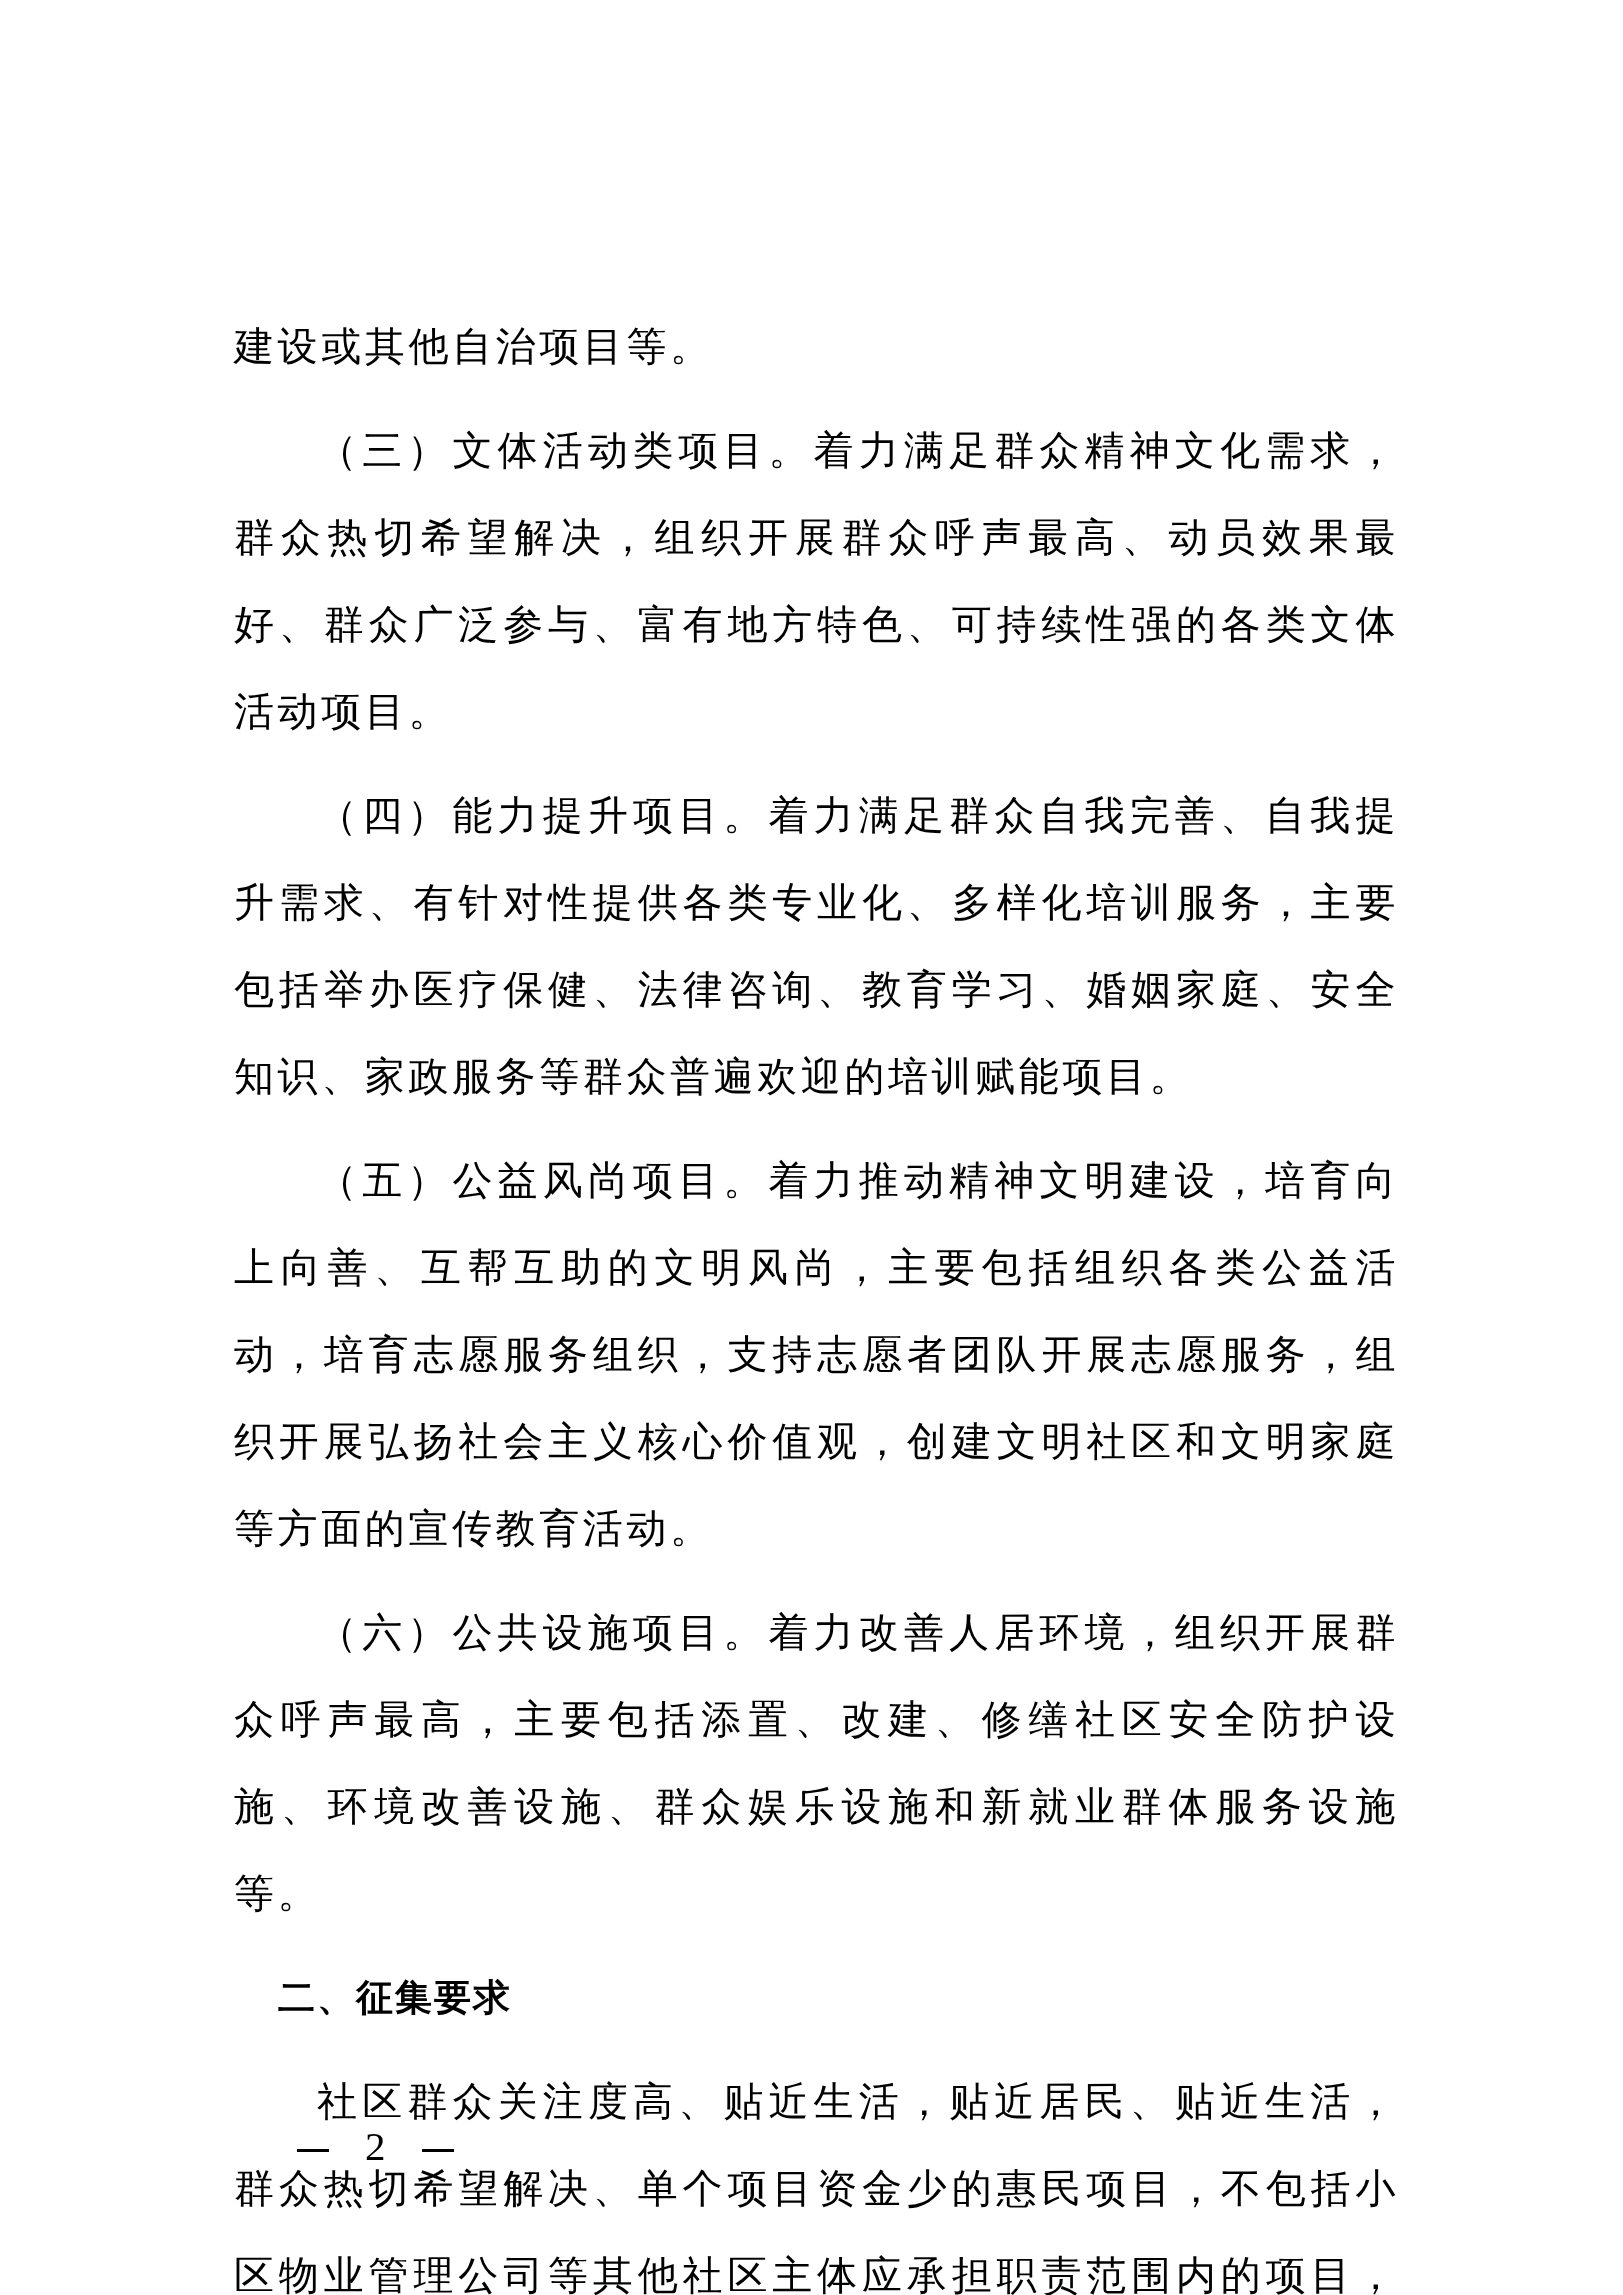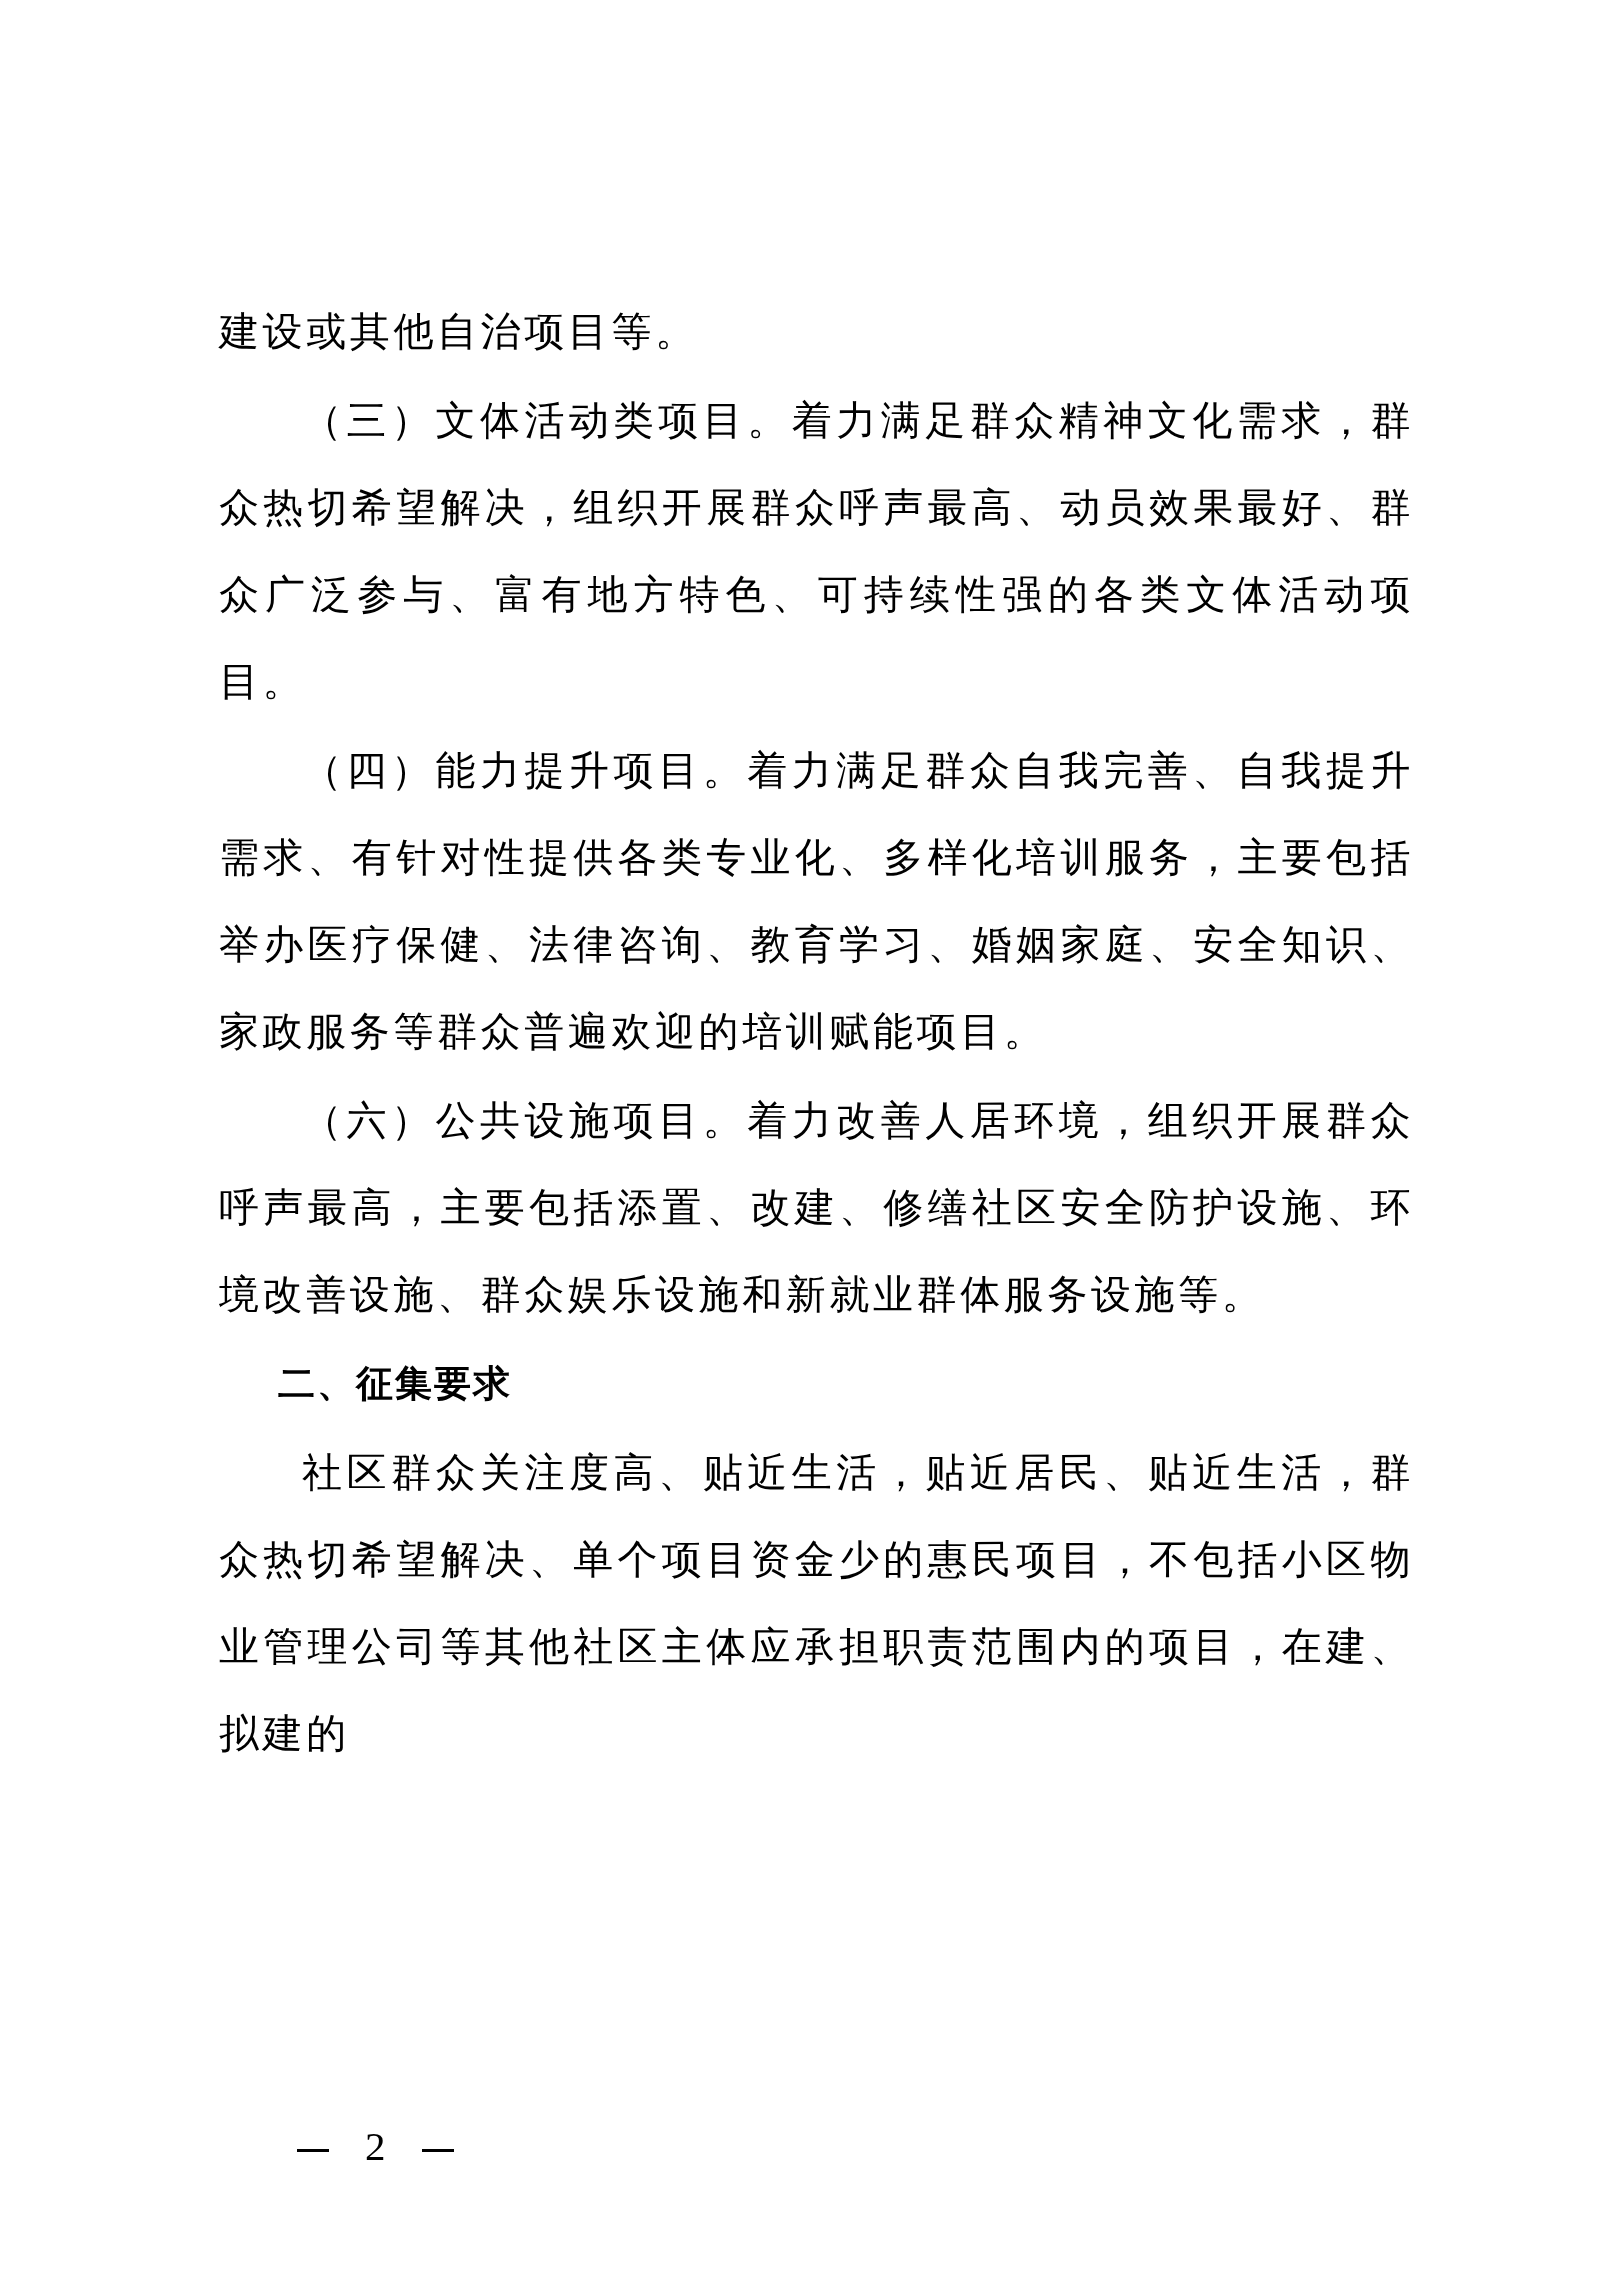--- a/index.html
+++ b/index.html
@@ -1,35 +1,36 @@
 <!DOCTYPE html>
 <html style="font-size:8.2px"><head>
 <meta charset="utf-8">
 <style>
   html, body { margin:0; padding:0; background:#ffffff; }
   body { width:1623px; height:2295px; position:relative; overflow:hidden;
          font-family: "DejaVu Serif", "Liberation Serif", serif; color:#000; }
   .page { position:absolute; left:217px; top:286px; width:1199px; }
-  .para { font-size:40px; line-height:87px; margin:2px; text-align:justify;
+  .para { font-size:40px; line-height:87px; margin:17px; text-align:justify;
           text-align-last:left; letter-spacing:3.6px; }
   .indent { text-indent:83px; }
   .heading { font-family:"DejaVu Sans","Liberation Sans",sans-serif; font-weight:bold;
              font-size:37px; line-height:87px; margin:0; padding-left:61px; letter-spacing:2px; }
   .footer { position:absolute; left:261px; top:2122px; font-size:41px;
             font-family:"Liberation Serif", serif; letter-spacing:0; }
   .footer span { display:inline-block; }
   .dash { width:32px; height:2.6px; background:#000; vertical-align:middle; margin:0 36px; }
 </style>
 </head>
 <body>
 
 <div class="page">
   <p class="para">建设或其他自治项目等。</p>
   <p class="para indent">（三）文体活动类项目。着力满足群众精神文化需求，群众热切希望解决，组织开展群众呼声最高、动员效果最好、群众广泛参与、富有地方特色、可持续性强的各类文体活动项目。</p>
   <p class="para indent">（四）能力提升项目。着力满足群众自我完善、自我提升需求、有针对性提供各类专业化、多样化培训服务，主要包括举办医疗保健、法律咨询、教育学习、婚姻家庭、安全知识、家政服务等群众普遍欢迎的培训赋能项目。</p>
+  <p class="para indent">（五）公益风尚项目。着力推动精神文明建设，培育向上向善、互帮互助的文明风尚，主要包括组织各类公益活动，培育志愿服务组织，支持志愿者团队开展志愿服务，组织开展弘扬社会主义核心价值观，创建文明社区和文明家庭等方面的宣传教育活动。</p>
   <p class="para indent">（六）公共设施项目。着力改善人居环境，组织开展群众呼声最高，主要包括添置、改建、修缮社区安全防护设施、环境改善设施、群众娱乐设施和新就业群体服务设施等。</p>
   <h2 class="heading">二、征集要求</h2>
   <p class="para indent">社区群众关注度高、贴近生活，贴近居民、贴近生活，群众热切希望解决、单个项目资金少的惠民项目，不包括小区物业管理公司等其他社区主体应承担职责范围内的项目，在建、拟建的</p>
 </div>
 
 <div class="footer">
   <span class="dash"></span><span>2</span><span class="dash"></span>
 </div>
 
 

